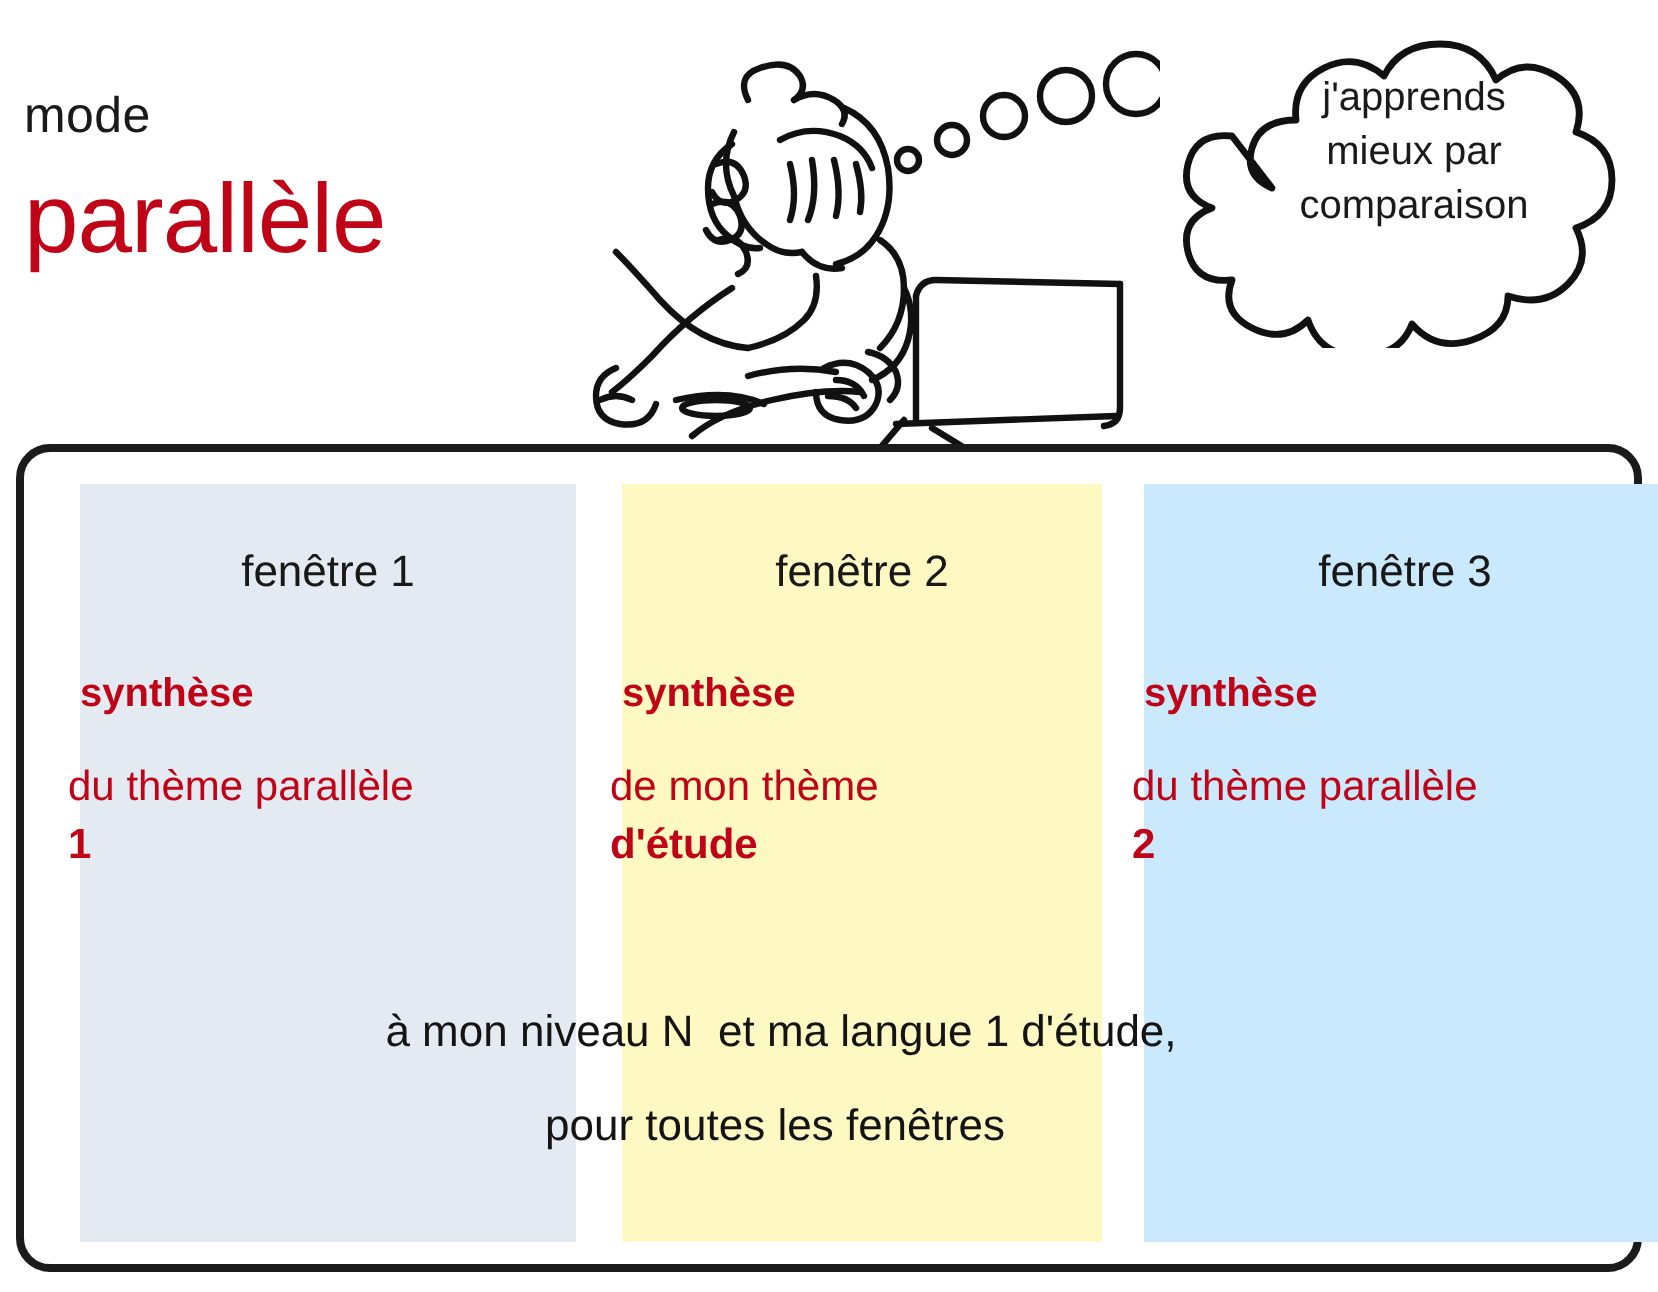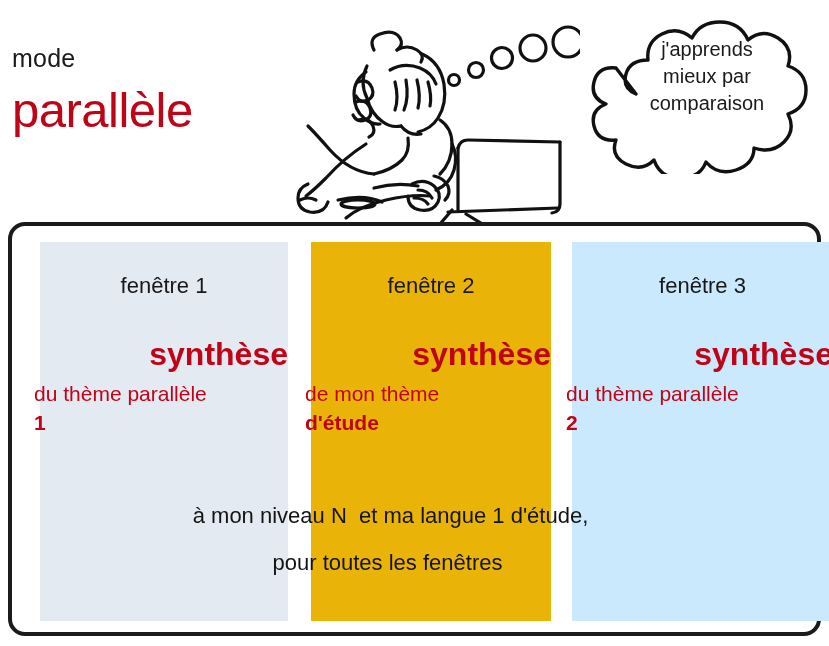--- a/index.html
+++ b/index.html
@@ -116,22 +116,22 @@
     left: 0; right: 0;
     top: 31px;
     text-align: center;
     font-size: 22px;
     color: #181818;
   }
   .win-synthese {
     position: absolute;
     left: 0; right: 0;
     top: 94px;
-    text-align: right;
-    font-size: 32px;
+    text-align: left;
+    font-size: 20px;
     font-weight: bold;
     color: #c00418;
   }
   .win-detail {
     position: absolute;
     left: -6px; right: -6px;
     top: 137px;
     text-align: left;
     font-size: 21px;
     line-height: 29px;
@@ -257,21 +257,21 @@
 
     <div class="window-col col1" style="background: rgb(228, 234, 242);">
       <div class="win-title">fenêtre 1</div>
       <div class="win-synthese">synthèse</div>
       <div class="win-detail">
         <span>du thème parallèle</span>
         <span class="num">1</span>
       </div>
     </div>
 
-    <div class="window-col col2" style="background: #eab308;">
+    <div class="window-col col2" style="background: #fef9c3;">
       <div class="win-title">fenêtre 2</div>
       <div class="win-synthese">synthèse</div>
       <div class="win-detail">
         <span>de mon thème</span>
         <span class="num">d'étude</span>
       </div>
     </div>
 
     <div class="window-col col3" style="background: rgb(203, 233, 252); padding-left: 16px;">
       <div class="win-title">fenêtre 3</div>

